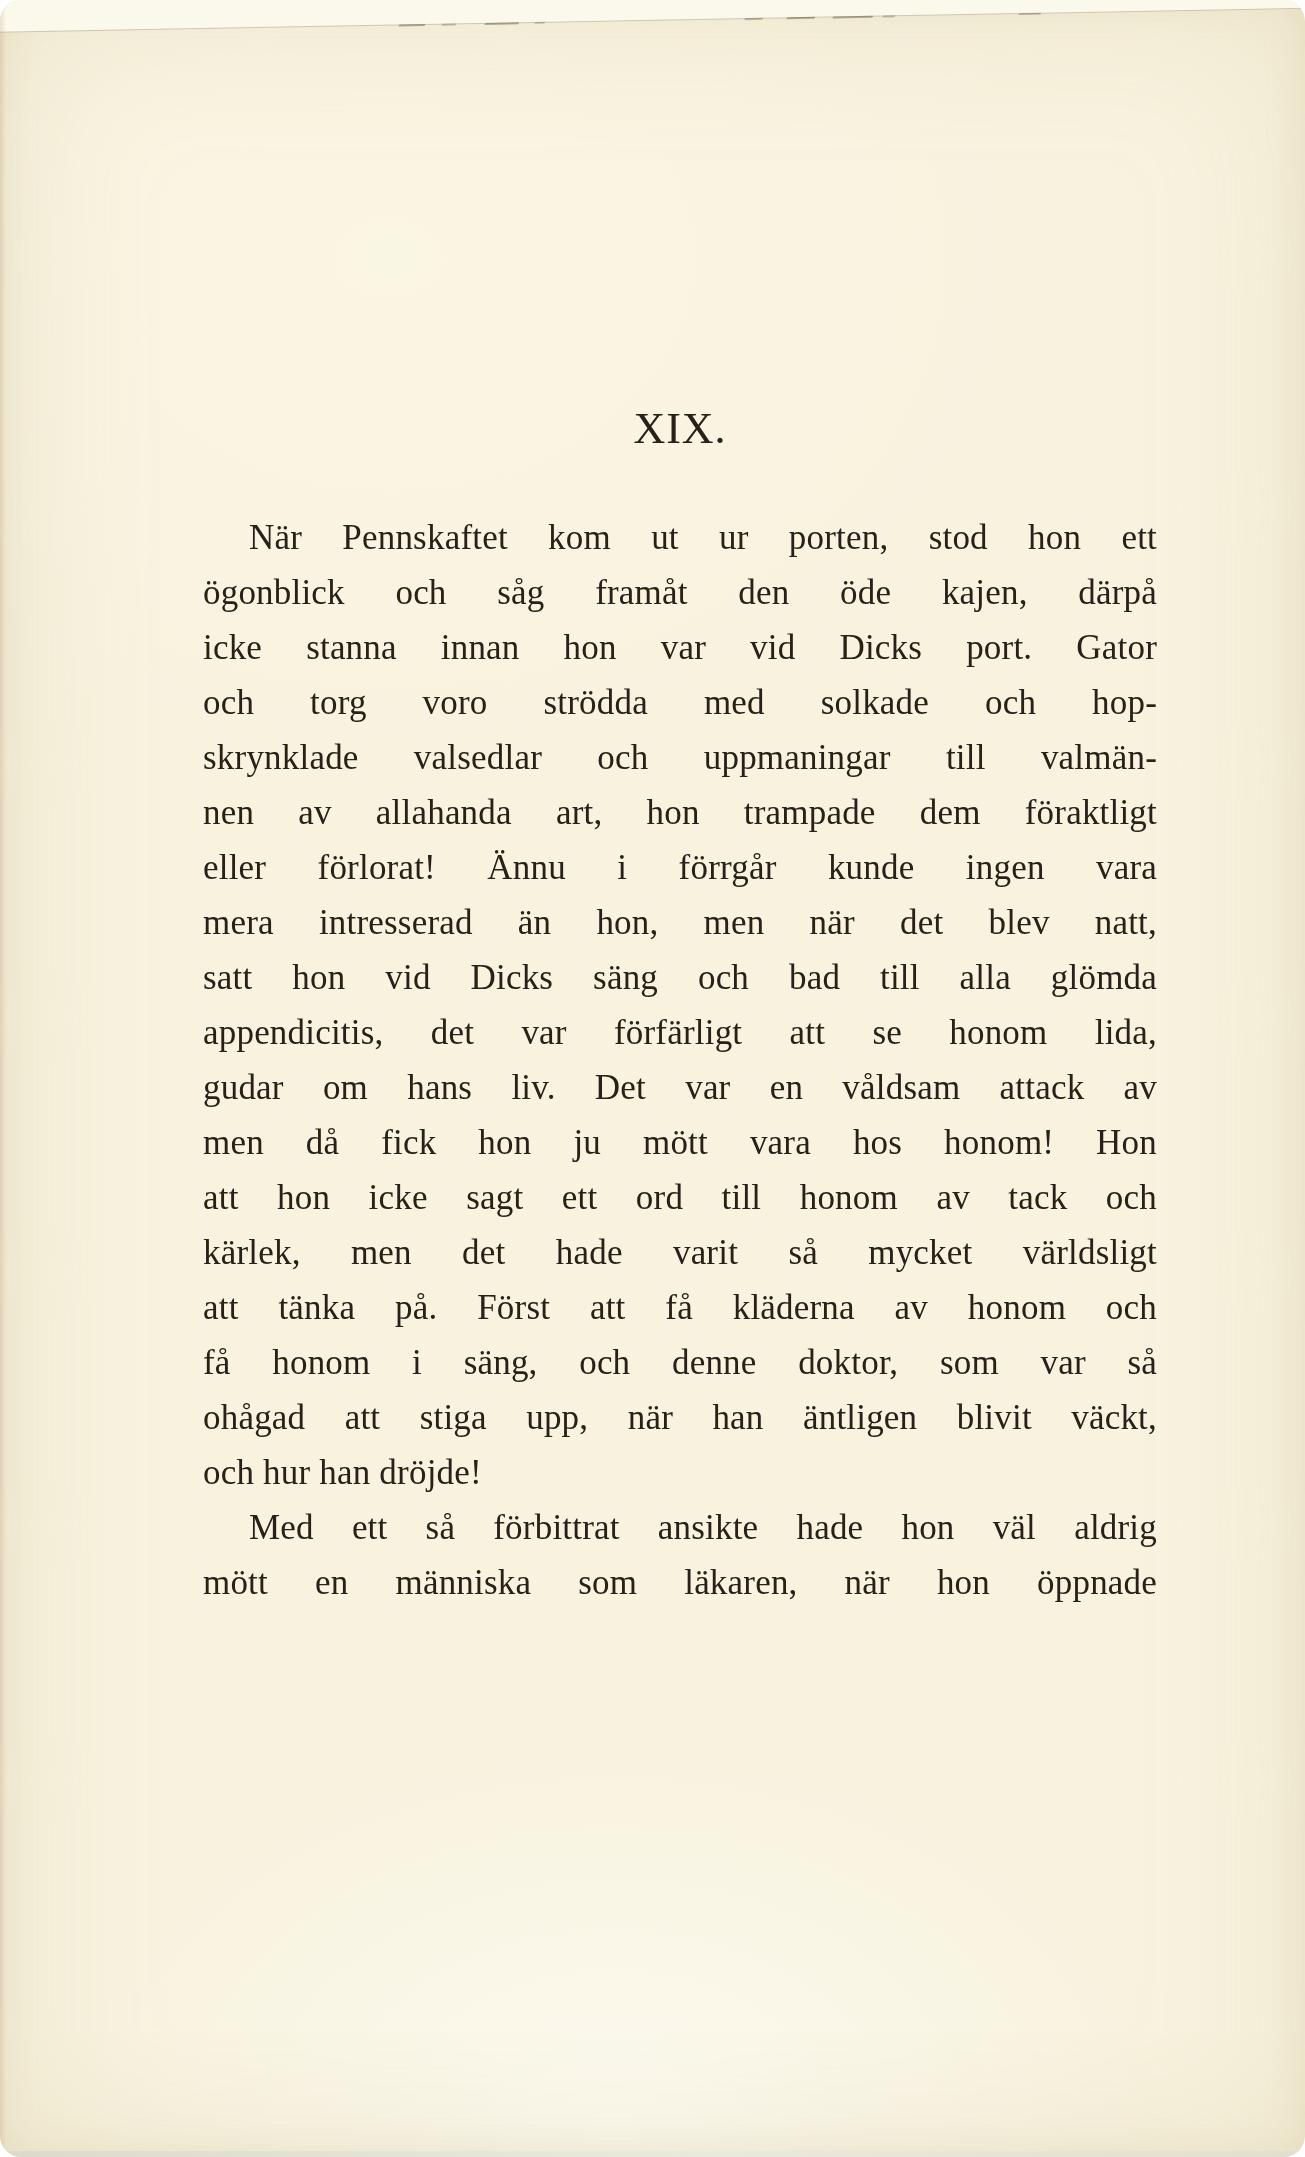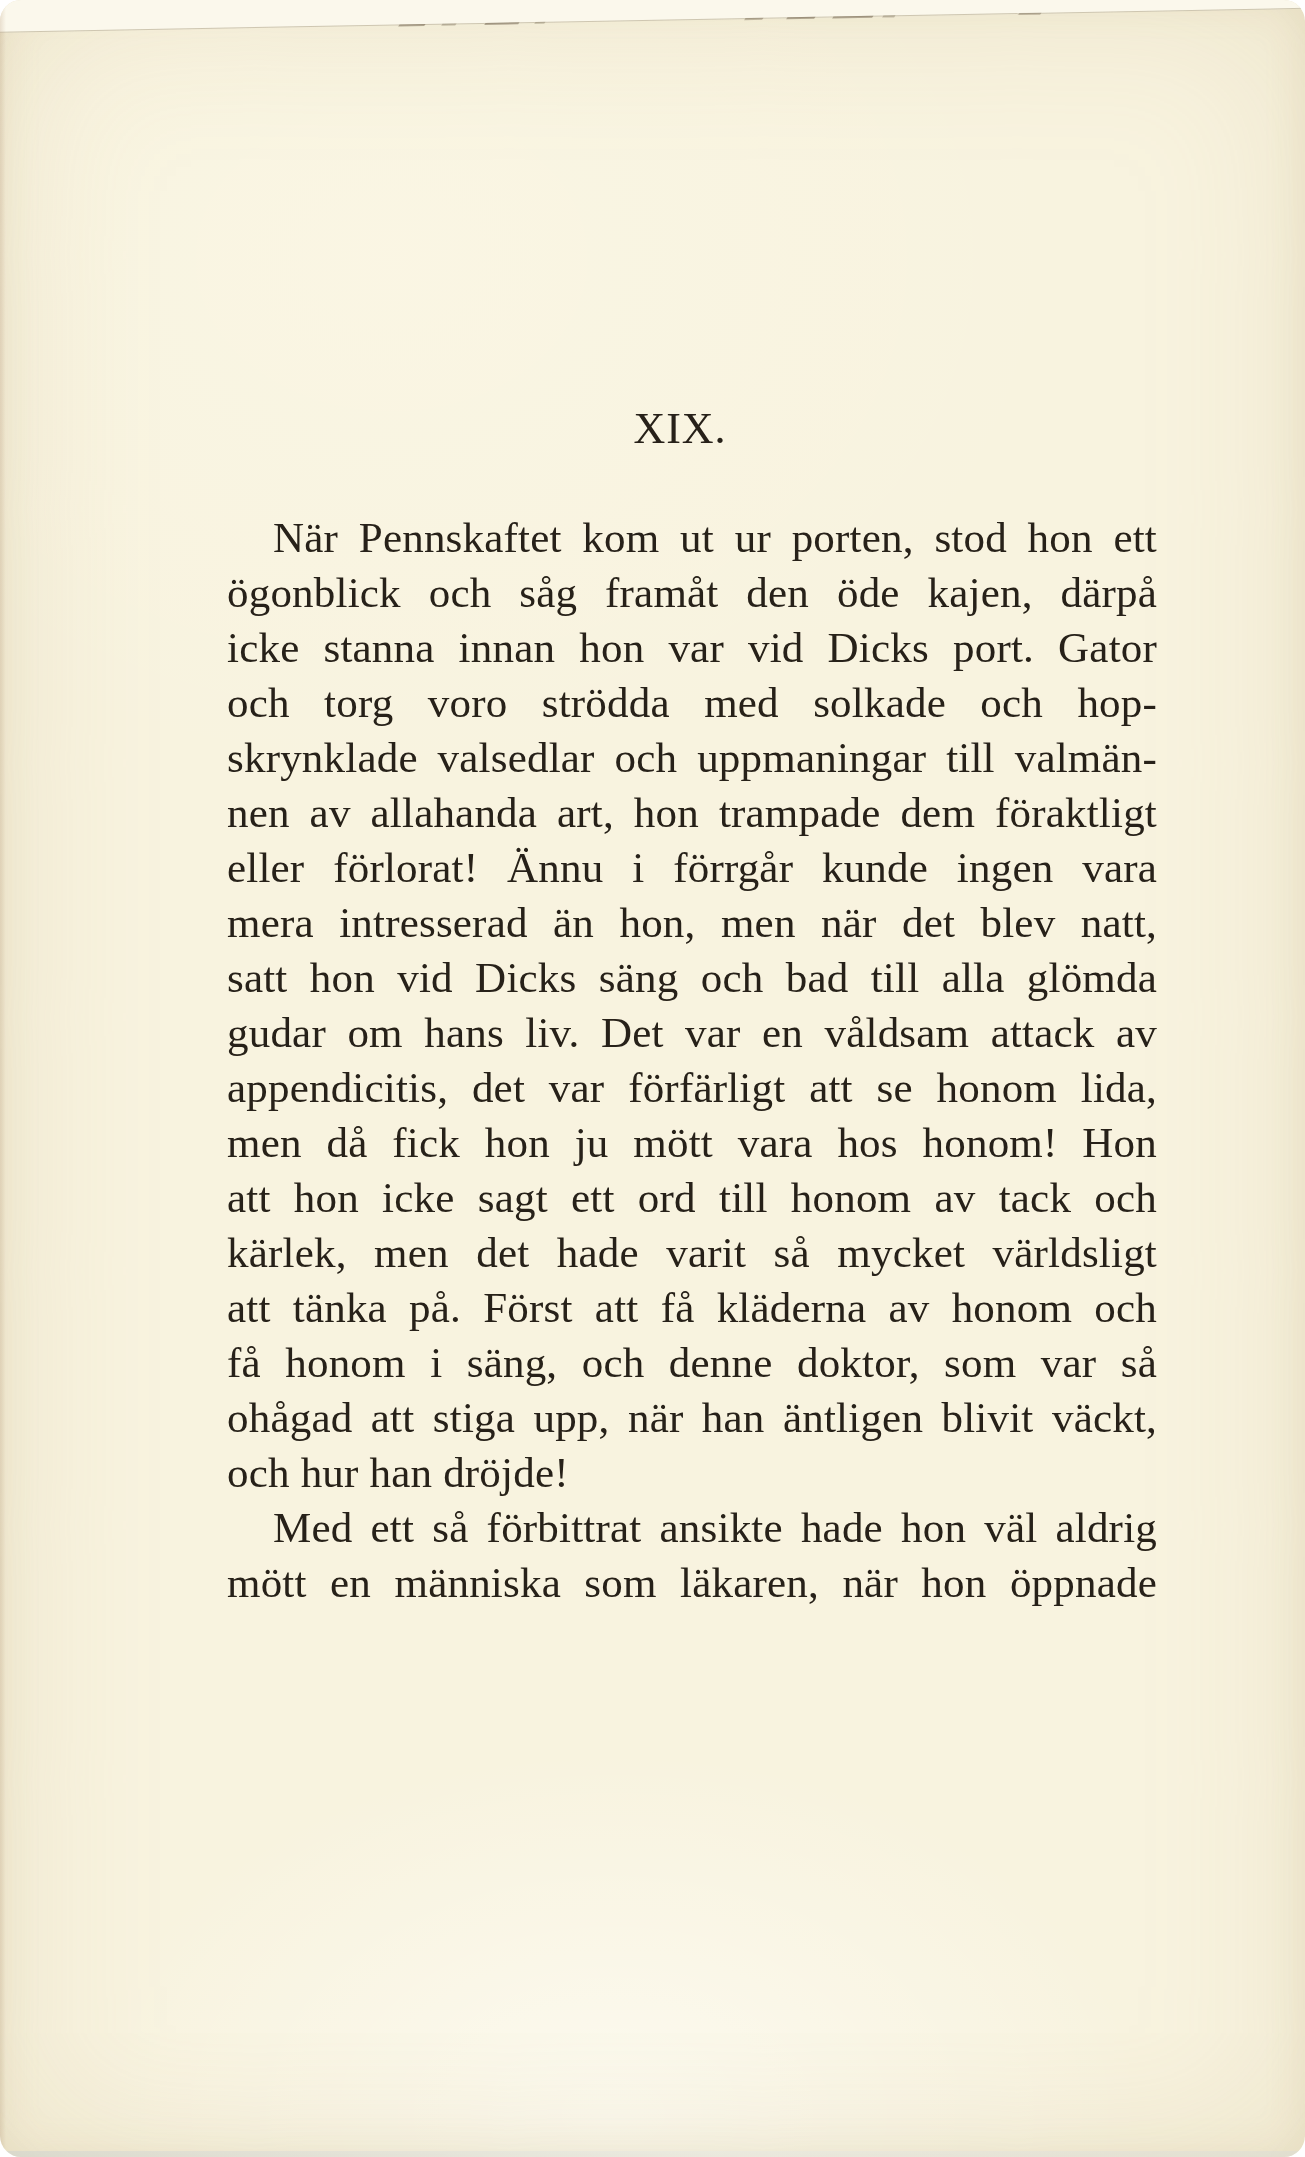--- a/index.html
+++ b/index.html
@@ -83,26 +83,25 @@
   }
   .chapter {
     text-align: center;
     font-size: 44px;
     line-height: 50px;
     letter-spacing: 1px;
     margin: 0 0 56px 0;
   }
   .paragraph { margin: 0; }
   .line {
-    font-size: 43px;
+    font-size: 35px;
     line-height: 55px;
     height: 55px;
     white-space: nowrap;
     letter-spacing: 0.2px;
-    margin-left: 24px;
   }
   .line.justify {
     white-space: normal;
     text-align: justify;
     text-align-last: justify;
   }
   .line.indent { text-indent: 46px; }
 </style>
 </head>
 <body>
@@ -129,22 +128,22 @@
         <div class="paragraph">
           <div class="line justify indent">När Pennskaftet kom ut ur porten, stod hon ett</div>
           <div class="line justify">ögonblick och såg framåt den öde kajen, därpå</div>
           <div class="line justify">icke stanna innan hon var vid Dicks port. Gator</div>
           <div class="line justify">och torg voro strödda med solkade och hop-</div>
           <div class="line justify">skrynklade valsedlar och uppmaningar till valmän-</div>
           <div class="line justify">nen av allahanda art, hon trampade dem föraktligt</div>
           <div class="line justify">eller förlorat! Ännu i förrgår kunde ingen vara</div>
           <div class="line justify">mera intresserad än hon, men när det blev natt,</div>
           <div class="line justify">satt hon vid Dicks säng och bad till alla glömda</div>
+          <div class="line justify">appendicitis, det var förfärligt att se honom lida,</div>
           <div class="line justify">gudar om hans liv. Det var en våldsam attack av</div>
-          <div class="line justify">appendicitis, det var förfärligt att se honom lida,</div>
           <div class="line justify">men då fick hon ju mött vara hos honom! Hon</div>
           <div class="line justify">att hon icke sagt ett ord till honom av tack och</div>
           <div class="line justify">kärlek, men det hade varit så mycket världsligt</div>
           <div class="line justify">att tänka på. Först att få kläderna av honom och</div>
           <div class="line justify">få honom i säng, och denne doktor, som var så</div>
           <div class="line justify">ohågad att stiga upp, när han äntligen blivit väckt,</div>
           <div class="line">och hur han dröjde!</div>
         </div>
         <div class="paragraph">
           <div class="line justify indent">Med ett så förbittrat ansikte hade hon väl aldrig</div>

